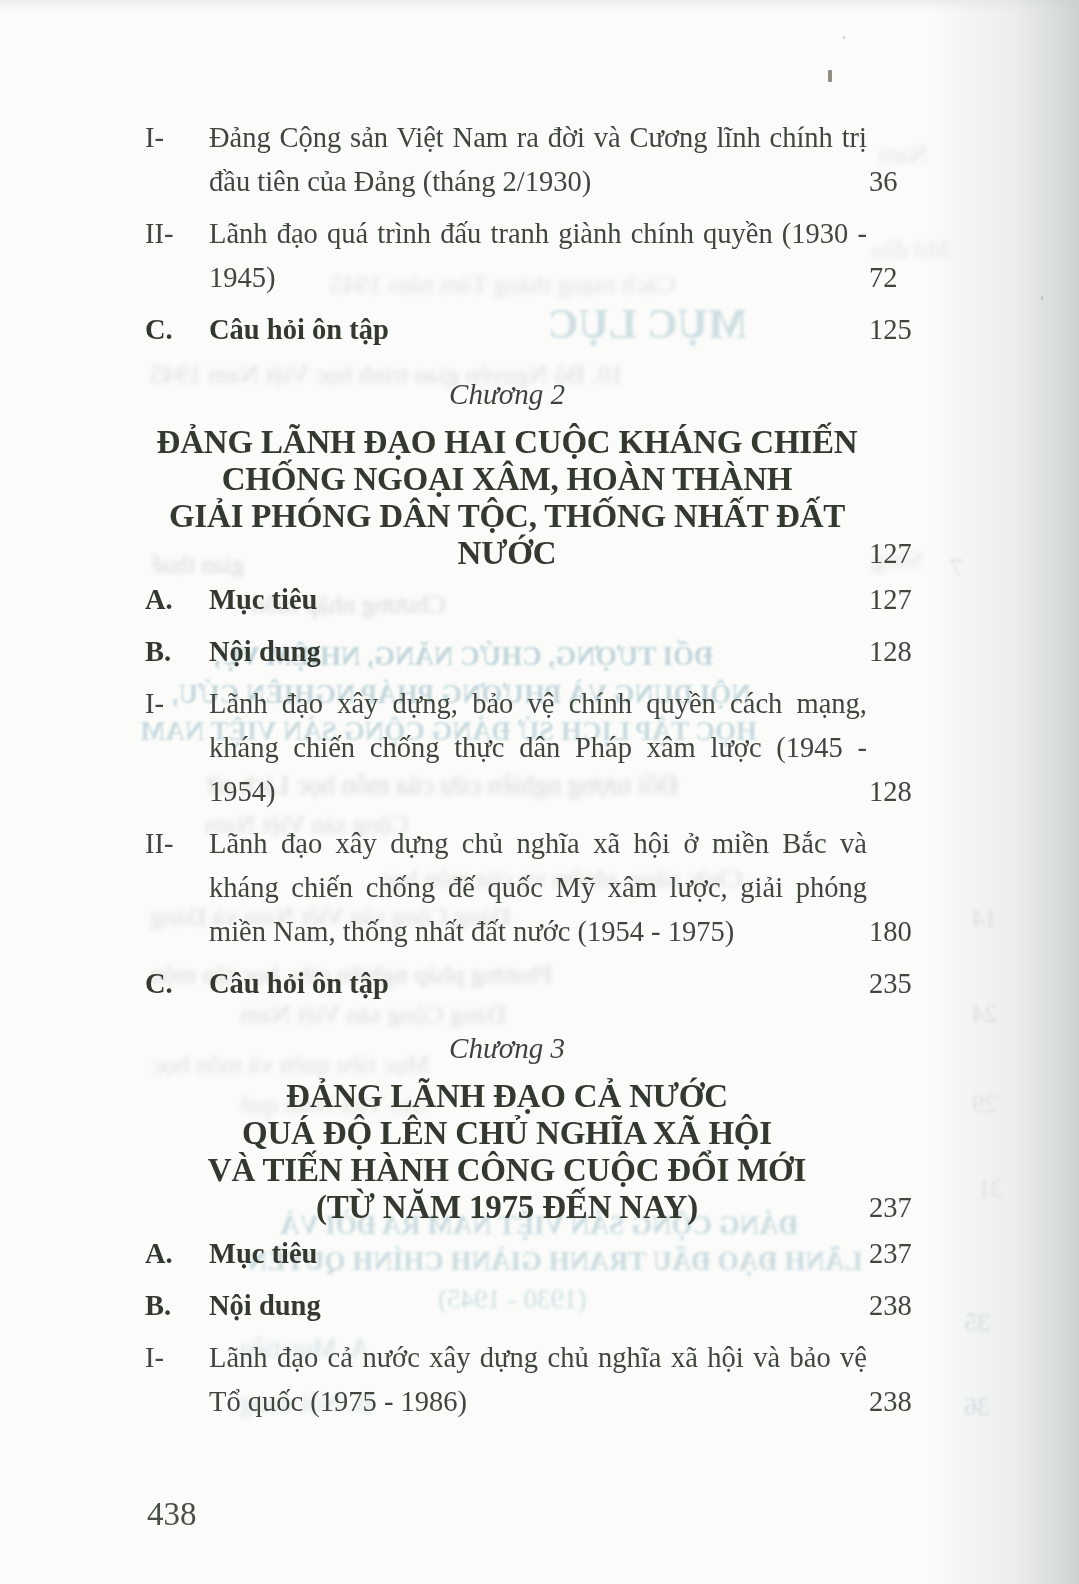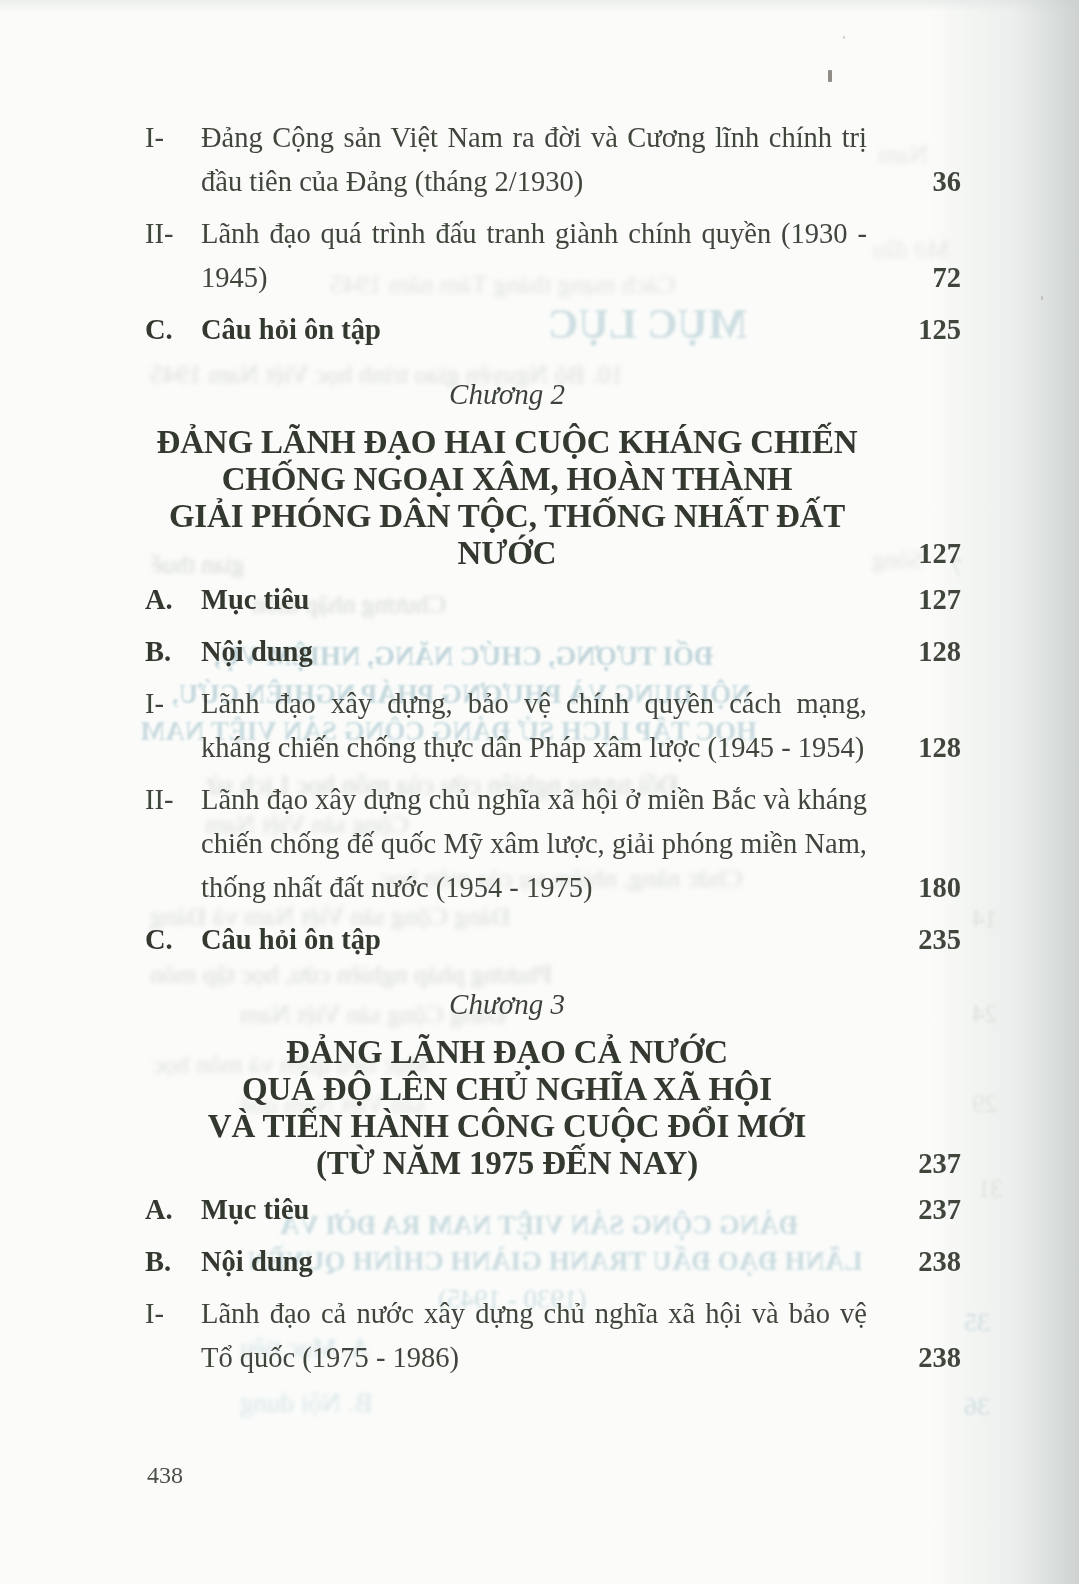--- a/index.html
+++ b/index.html
@@ -26,31 +26,31 @@
   
   .speck{position:absolute;background:#6d675c;border-radius:1px;z-index:3;}
 
   
   .toc{
     position:absolute;left:145px;top:116px;width:816px;z-index:2;
     font-size:28.5px;line-height:44px;
   }
   .toc-item{display:flex;margin-bottom:8px;}
   .toc-item .label{flex:none;width:56px;}
-  .toc-item .text{flex:1;text-align:justify;padding-right:2px;}
-  .pnum{flex:none;width:92px;text-align:right;align-self:flex-end;font-weight:700;color:#41463d;}
+  .toc-item .text{flex:1;text-align:justify;padding-right:2px;margin-left:8px;}
+  .pnum{flex:none;width:92px;text-align:left;align-self:flex-end;font-weight:400;color:#41463d;}
   .toc-item.bold .label,.toc-item.bold .text{font-weight:700;color:#343930;}
 
   .chapter{display:flex;align-items:flex-end;margin:0 0 6px 0;}
   .chapter-head{flex:1;text-align:center;}
   .chapter-label{font-style:italic;font-size:29px;line-height:44px;margin:12px 0 8px 0;color:#3d423a;}
   .title-line{font-weight:700;font-size:33px;line-height:37px;color:#343930;letter-spacing:-0.2px;}
   .chapter .pnum{line-height:37px;}
 
-  .folio{position:absolute;left:147px;top:1462px;font-size:24px;z-index:2;color:#4a4f45;}
+  .folio{position:absolute;left:147px;top:1496px;font-size:33px;z-index:2;color:#4a4f45;}
 </style>
 </head>
 <body>
 
 <div class="page">
 
   <div class="ghost-layer">
       <div class="ghost" style="left: 878px; top: 140px; font-size: 26px; color: rgb(198, 202, 195); font-weight: 400; filter: blur(2.6px); opacity: 0.45;">Nam</div>
       <div class="ghost" style="left: 872px; top: 236px; font-size: 25px; color: rgb(198, 202, 195); font-weight: 400; filter: blur(2.6px); opacity: 0.4;">Mở đầu</div>
       <div class="ghost" style="left: 330px; top: 270px; font-size: 26px; color: rgb(198, 202, 195); font-weight: 400; filter: blur(2.8px); opacity: 0.5;">Cách mạng tháng Tám năm 1945</div>

